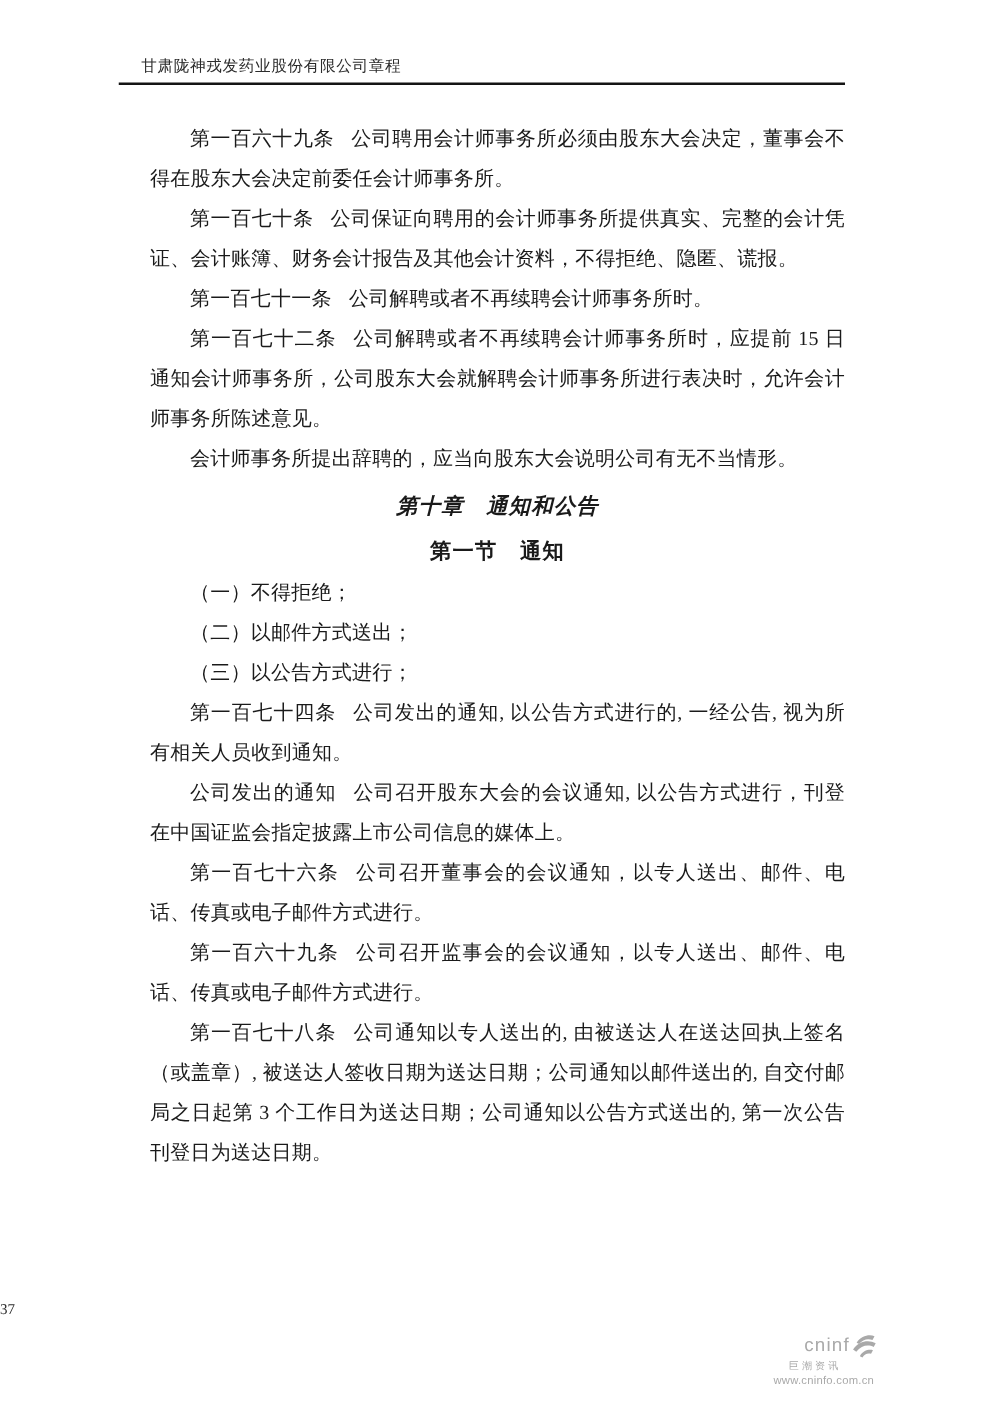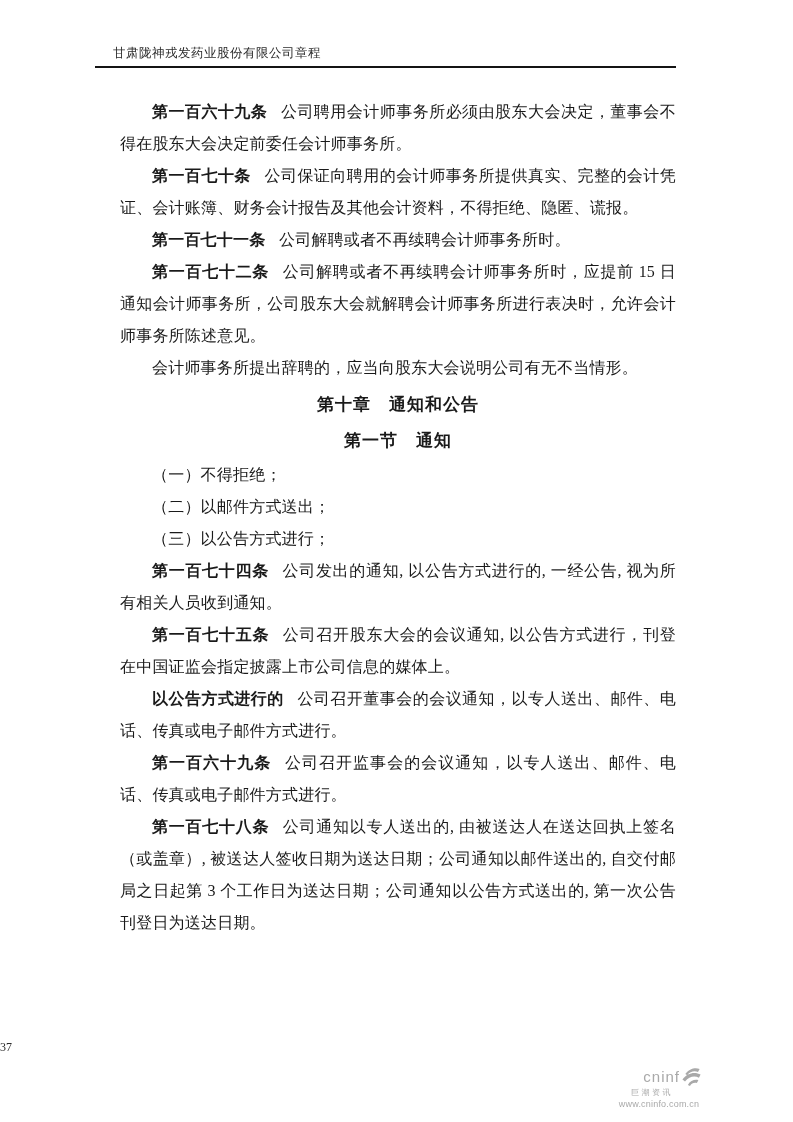--- a/index.html
+++ b/index.html
@@ -49,31 +49,31 @@
     font-size: 16px;
     line-height: 32px;
     text-align: justify;
     text-justify: inter-ideograph;
     letter-spacing: 0.2px;
   }
   .para.article, .para.plain {
     text-indent: 32px;
   }
   .para .num {
-    font-weight: bold;
+    font-weight: normal;
     margin-right: 0.85em;
   }
   .para.chapter, .para.section {
     text-align: center;
     text-indent: 0;
     font-weight: bold;
     font-size: 17px;
     letter-spacing: 1px;
   }
-  .para.chapter { margin: 5px 0 4px 0; }
+  .para.chapter { margin: 5px 0 4px 0; font-style: italic; }
   .para.section { margin: 0 0 2px 0; }
 
   
   .page-number {
     position: absolute;
     left: 0;
     top: 1040px;
     width: 100%;
     text-align: left;
     font-size: 12px;
@@ -133,22 +133,22 @@
       <p class="para article"><b class="num">第一百七十条</b><span>公司保证向聘用的会计师事务所提供真实、完整的会计凭证、会计账簿、财务会计报告及其他会计资料，不得拒绝、隐匿、谎报。</span></p>
       <p class="para article"><b class="num">第一百七十一条</b><span>公司解聘或者不再续聘会计师事务所时。</span></p>
       <p class="para article"><b class="num">第一百七十二条</b><span>公司解聘或者不再续聘会计师事务所时，应提前 15 日通知会计师事务所，公司股东大会就解聘会计师事务所进行表决时，允许会计师事务所陈述意见。</span></p>
       <p class="para plain"><span>会计师事务所提出辞聘的，应当向股东大会说明公司有无不当情形。</span></p>
       <p class="para chapter"><span>第十章　通知和公告</span></p>
       <p class="para section"><span>第一节　通知</span></p>
       <p class="para plain"><span>（一）不得拒绝；</span></p>
       <p class="para plain"><span>（二）以邮件方式送出；</span></p>
       <p class="para plain"><span>（三）以公告方式进行；</span></p>
       <p class="para article"><b class="num">第一百七十四条</b><span>公司发出的通知, 以公告方式进行的, 一经公告, 视为所有相关人员收到通知。</span></p>
-      <p class="para article"><b class="num">第一百七十五条</b><span>公司召开股东大会的会议通知, 以公告方式进行，刊登在中国证监会指定披露上市公司信息的媒体上。</span></p>
-      <p class="para article"><b class="num">以公告方式进行的</b><span>公司召开董事会的会议通知，以专人送出、邮件、电话、传真或电子邮件方式进行。</span></p>
+      <p class="para article"><b class="num">公司发出的通知</b><span>公司召开股东大会的会议通知, 以公告方式进行，刊登在中国证监会指定披露上市公司信息的媒体上。</span></p>
+      <p class="para article"><b class="num">第一百七十六条</b><span>公司召开董事会的会议通知，以专人送出、邮件、电话、传真或电子邮件方式进行。</span></p>
       <p class="para article"><b class="num">第一百六十九条</b><span>公司召开监事会的会议通知，以专人送出、邮件、电话、传真或电子邮件方式进行。</span></p>
       <p class="para article"><b class="num">第一百七十八条</b><span>公司通知以专人送出的, 由被送达人在送达回执上签名（或盖章）, 被送达人签收日期为送达日期；公司通知以邮件送出的, 自交付邮局之日起第 3 个工作日为送达日期；公司通知以公告方式送出的, 第一次公告刊登日为送达日期。</span></p>
     </div>
 
   <div class="page-number">37</div>
 
   <div class="cninfo">
     <div class="row1">
       <span class="brand">cninf</span>
       <svg class="swirl" viewBox="0 0 22 22" aria-hidden="true">

